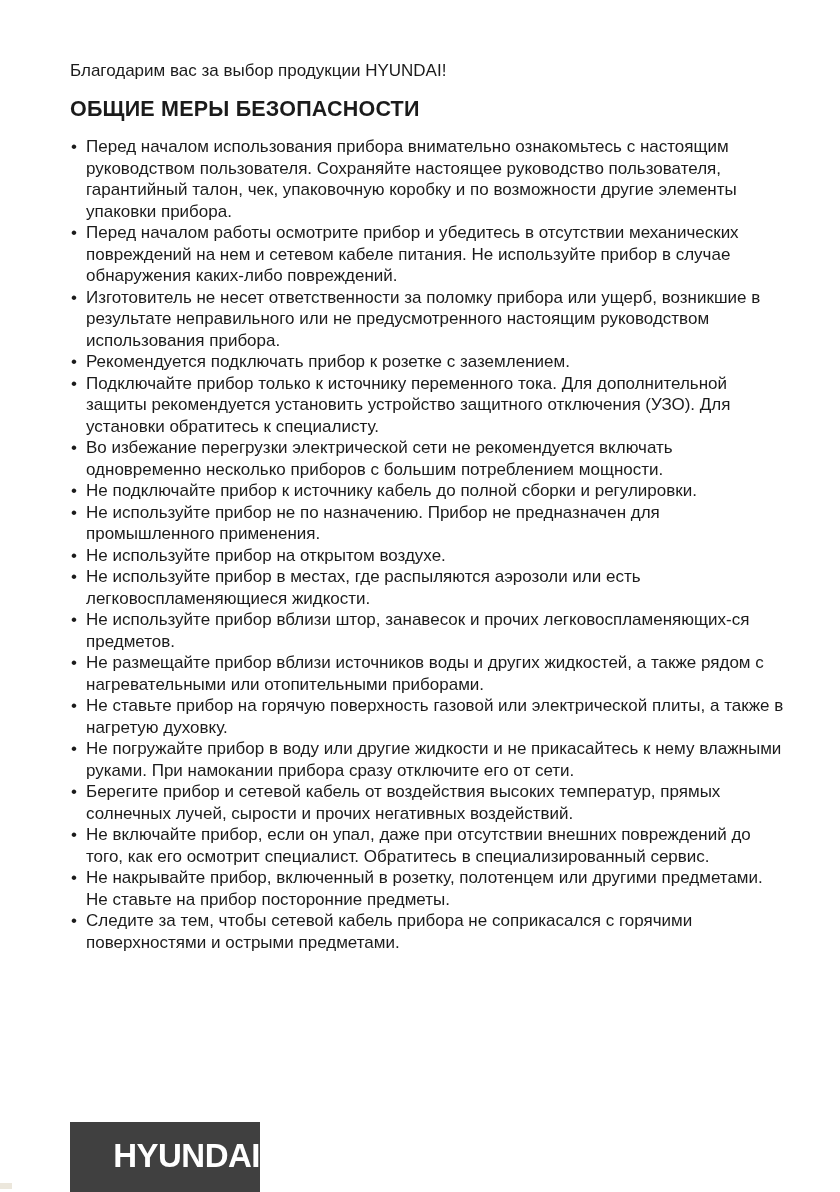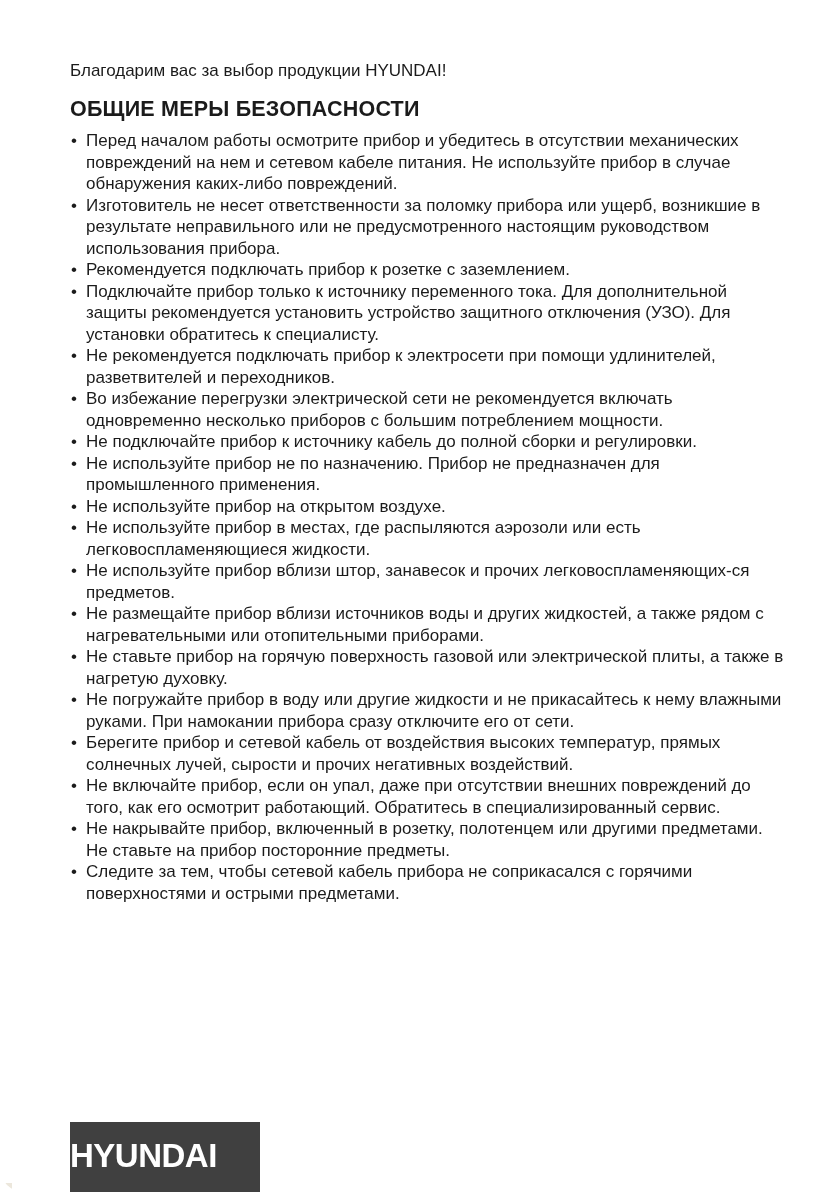--- a/index.html
+++ b/index.html
@@ -18,21 +18,21 @@
   }
   .content {
     padding: 60px 56px 0 70px;
   }
   .intro {
     margin: 0 0 16px 0;
     font-size: 17px;
     line-height: 21px;
   }
   .heading {
-    margin: 0 0 8px 0;
+    margin: 0 0 14px 0;
     font-size: 21.5px;
     line-height: 25px;
     font-weight: bold;
     letter-spacing: 0.2px;
   }
   .bullets {
     margin: 0;
     padding: 0;
     list-style: none;
   }
@@ -49,62 +49,62 @@
     top: 0;
   }
   .logo {
     position: absolute;
     left: 70px;
     bottom: 0;
     width: 190px;
     height: 70px;
     display: flex;
     align-items: center;
-    justify-content: flex-start;
+    justify-content: flex-end;
   }
   .logo-text {
     font-weight: bold;
     font-size: 33px;
     letter-spacing: -0.5px;
     line-height: 1;
     padding-bottom: 4px;
   }
   .corner-artifact {
     position: absolute;
     left: 0;
     bottom: 3px;
     width: 12px;
     height: 6px;
     background: #ece7dc;
   }
 </style>
 </head>
 <body>
 
-<div class="page" style="color: rgb(27, 27, 27); background: rgb(255, 255, 255); border-radius: 24px;">
+<div class="page" style="color: rgb(27, 27, 27); background: rgb(255, 255, 255);">
   <div class="content">
     <p class="intro">Благодарим вас за выбор продукции HYUNDAI!</p>
     <h1 class="heading">ОБЩИЕ МЕРЫ БЕЗОПАСНОСТИ</h1>
     <ul class="bullets">
+        <li>Перед началом использования прибора внимательно ознакомьтесь с настоящим руководством пользователя. Сохраняйте настоящее руководство пользователя, гарантийный талон, чек, упаковочную коробку и по возможности другие элементы упаковки прибора.</li>
         <li>Перед началом работы осмотрите прибор и убедитесь в отсутствии механических повреждений на нем и сетевом кабеле питания. Не используйте прибор в случае обнаружения каких-либо повреждений.</li>
         <li>Изготовитель не несет ответственности за поломку прибора или ущерб, возникшие в результате неправильного или не предусмотренного настоящим руководством использования прибора.</li>
         <li>Рекомендуется подключать прибор к розетке с заземлением.</li>
         <li>Подключайте прибор только к источнику переменного тока. Для дополнительной защиты рекомендуется установить устройство защитного отключения (УЗО). Для установки обратитесь к специалисту.</li>
-        <li>Не рекомендуется подключать прибор к электросети при помощи удлинителей, разветвителей и переходников.</li>
         <li>Во избежание перегрузки электрической сети не рекомендуется включать одновременно несколько приборов с большим потреблением мощности.</li>
         <li>Не подключайте прибор к источнику кабель до полной сборки и регулировки.</li>
         <li>Не используйте прибор не по назначению. Прибор не предназначен для промышленного применения.</li>
         <li>Не используйте прибор на открытом воздухе.</li>
         <li>Не используйте прибор в местах, где распыляются аэрозоли или есть легковоспламеняющиеся жидкости.</li>
         <li>Не используйте прибор вблизи штор, занавесок и прочих легковоспламеняющих-ся предметов.</li>
         <li>Не размещайте прибор вблизи источников воды и других жидкостей, а также рядом с нагревательными или отопительными приборами.</li>
         <li>Не ставьте прибор на горячую поверхность газовой или электрической плиты, а также в нагретую духовку.</li>
         <li>Не погружайте прибор в воду или другие жидкости и не прикасайтесь к нему влажными руками. При намокании прибора сразу отключите его от сети.</li>
         <li>Берегите прибор и сетевой кабель от воздействия высоких температур, прямых солнечных лучей, сырости и прочих негативных воздействий.</li>
-        <li>Не включайте прибор, если он упал, даже при отсутствии внешних повреждений до того, как его осмотрит работающий. Обратитесь в специализированный сервис.</li>
+        <li>Не включайте прибор, если он упал, даже при отсутствии внешних повреждений до того, как его осмотрит специалист. Обратитесь в специализированный сервис.</li>
         <li>Не накрывайте прибор, включенный в розетку, полотенцем или другими предметами. Не ставьте на прибор посторонние предметы.</li>
         <li>Следите за тем, чтобы сетевой кабель прибора не соприкасался с горячими поверхностями и острыми предметами.</li>
       </ul>
   </div>
 
   <div class="logo" style="background: rgb(64, 64, 64);">
     <span class="logo-text" style="color: rgb(255, 255, 255);">HYUNDAI</span>
   </div>
 
   <div class="corner-artifact"></div>

